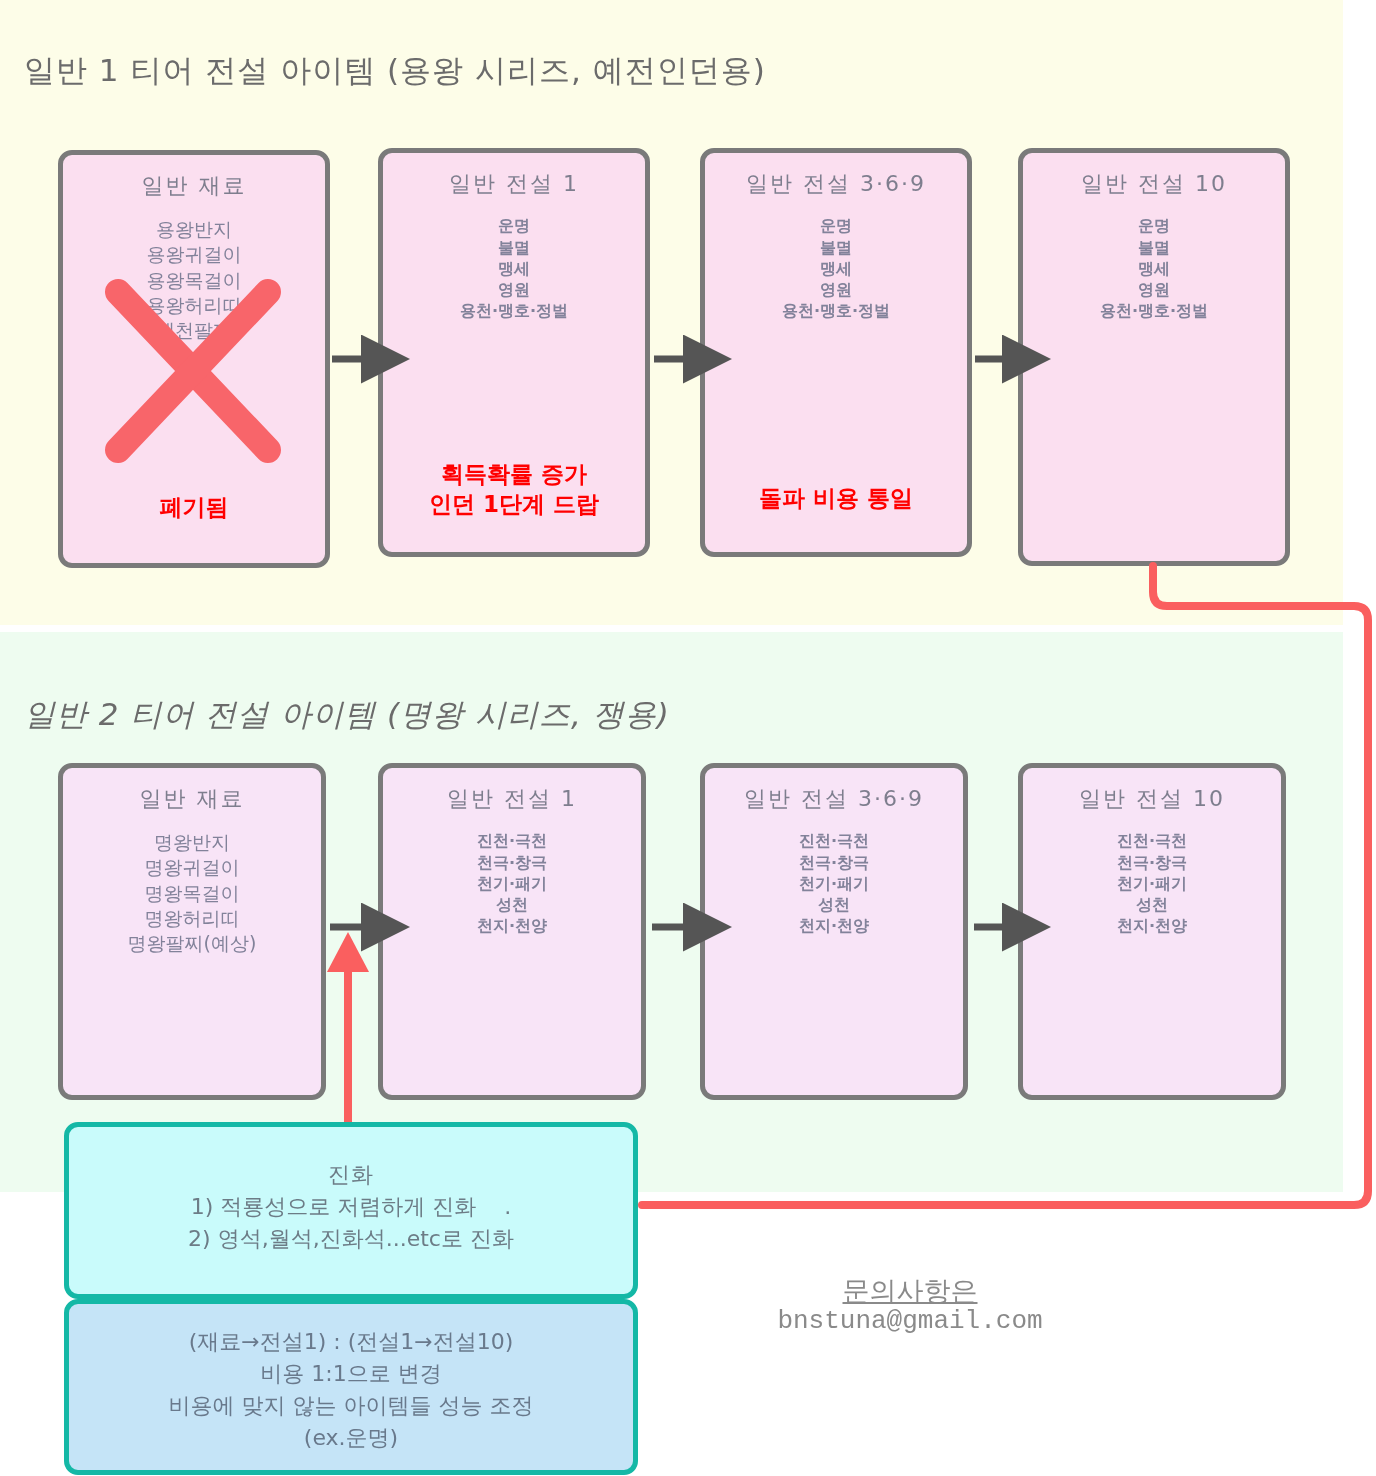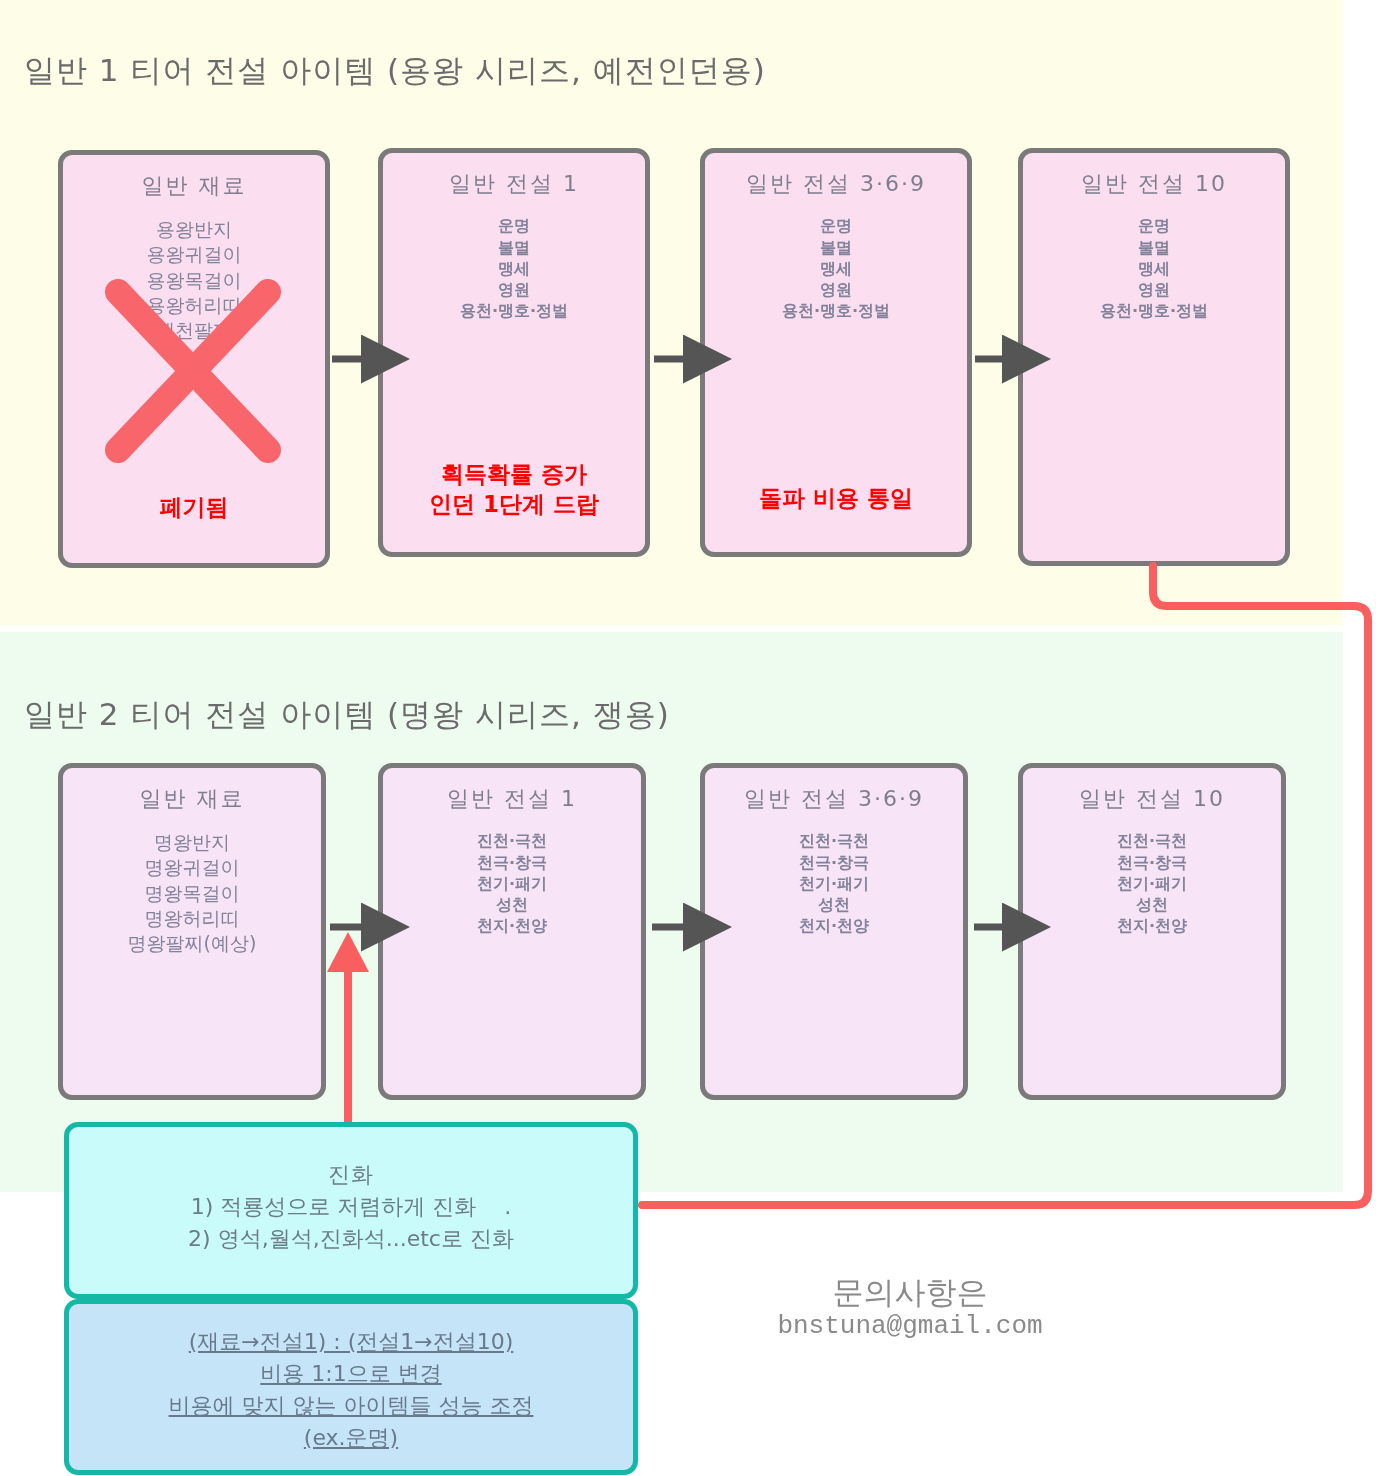--- a/index.html
+++ b/index.html
@@ -36,21 +36,21 @@
   .band-title {
     position: absolute;
     left: 24px;
     font-size: 31px;
     color: #6b6b6b;
     letter-spacing: 1px;
     font-weight: 400;
     white-space: nowrap;
   }
   #title-tier1 { top: 50px; }
-  #title-tier2 { top: 694px; }
+  #title-tier2 { top: 694px; font-style: italic; }
 
   
   .node {
     position: absolute;
     box-sizing: border-box;
     border: 5px solid #7a7a7a;
     border-radius: 14px;
     background: #fbdff0;
     text-align: center;
     color: #7b7b8c;
@@ -126,32 +126,32 @@
 
   #box-cost {
     left: 64px;
     top: 1299px;
     width: 574px;
     height: 176px;
     background: #c5e4f7;
     padding-top: 22px;
     color: #69798c;
   }
-  #box-cost .cost-line { white-space: pre; text-decoration: underline; }
+  #box-cost .cost-line { white-space: pre; }
 
   
   #contact {
     position: absolute;
     left: 700px;
     top: 1275px;
     width: 420px;
     text-align: center;
     color: #8a8a8a;
   }
-  #contact .contact-label { font-size: 31px; line-height: 1.15; }
+  #contact .contact-label { font-size: 27px; line-height: 1.15; text-decoration: underline; }
   #contact .contact-email {
     font-size: 26px;
     font-family: Liberation Mono, monospace;
     line-height: 1.2;
   }
 
   
   #overlay {
     position: absolute;
     left: 0;

